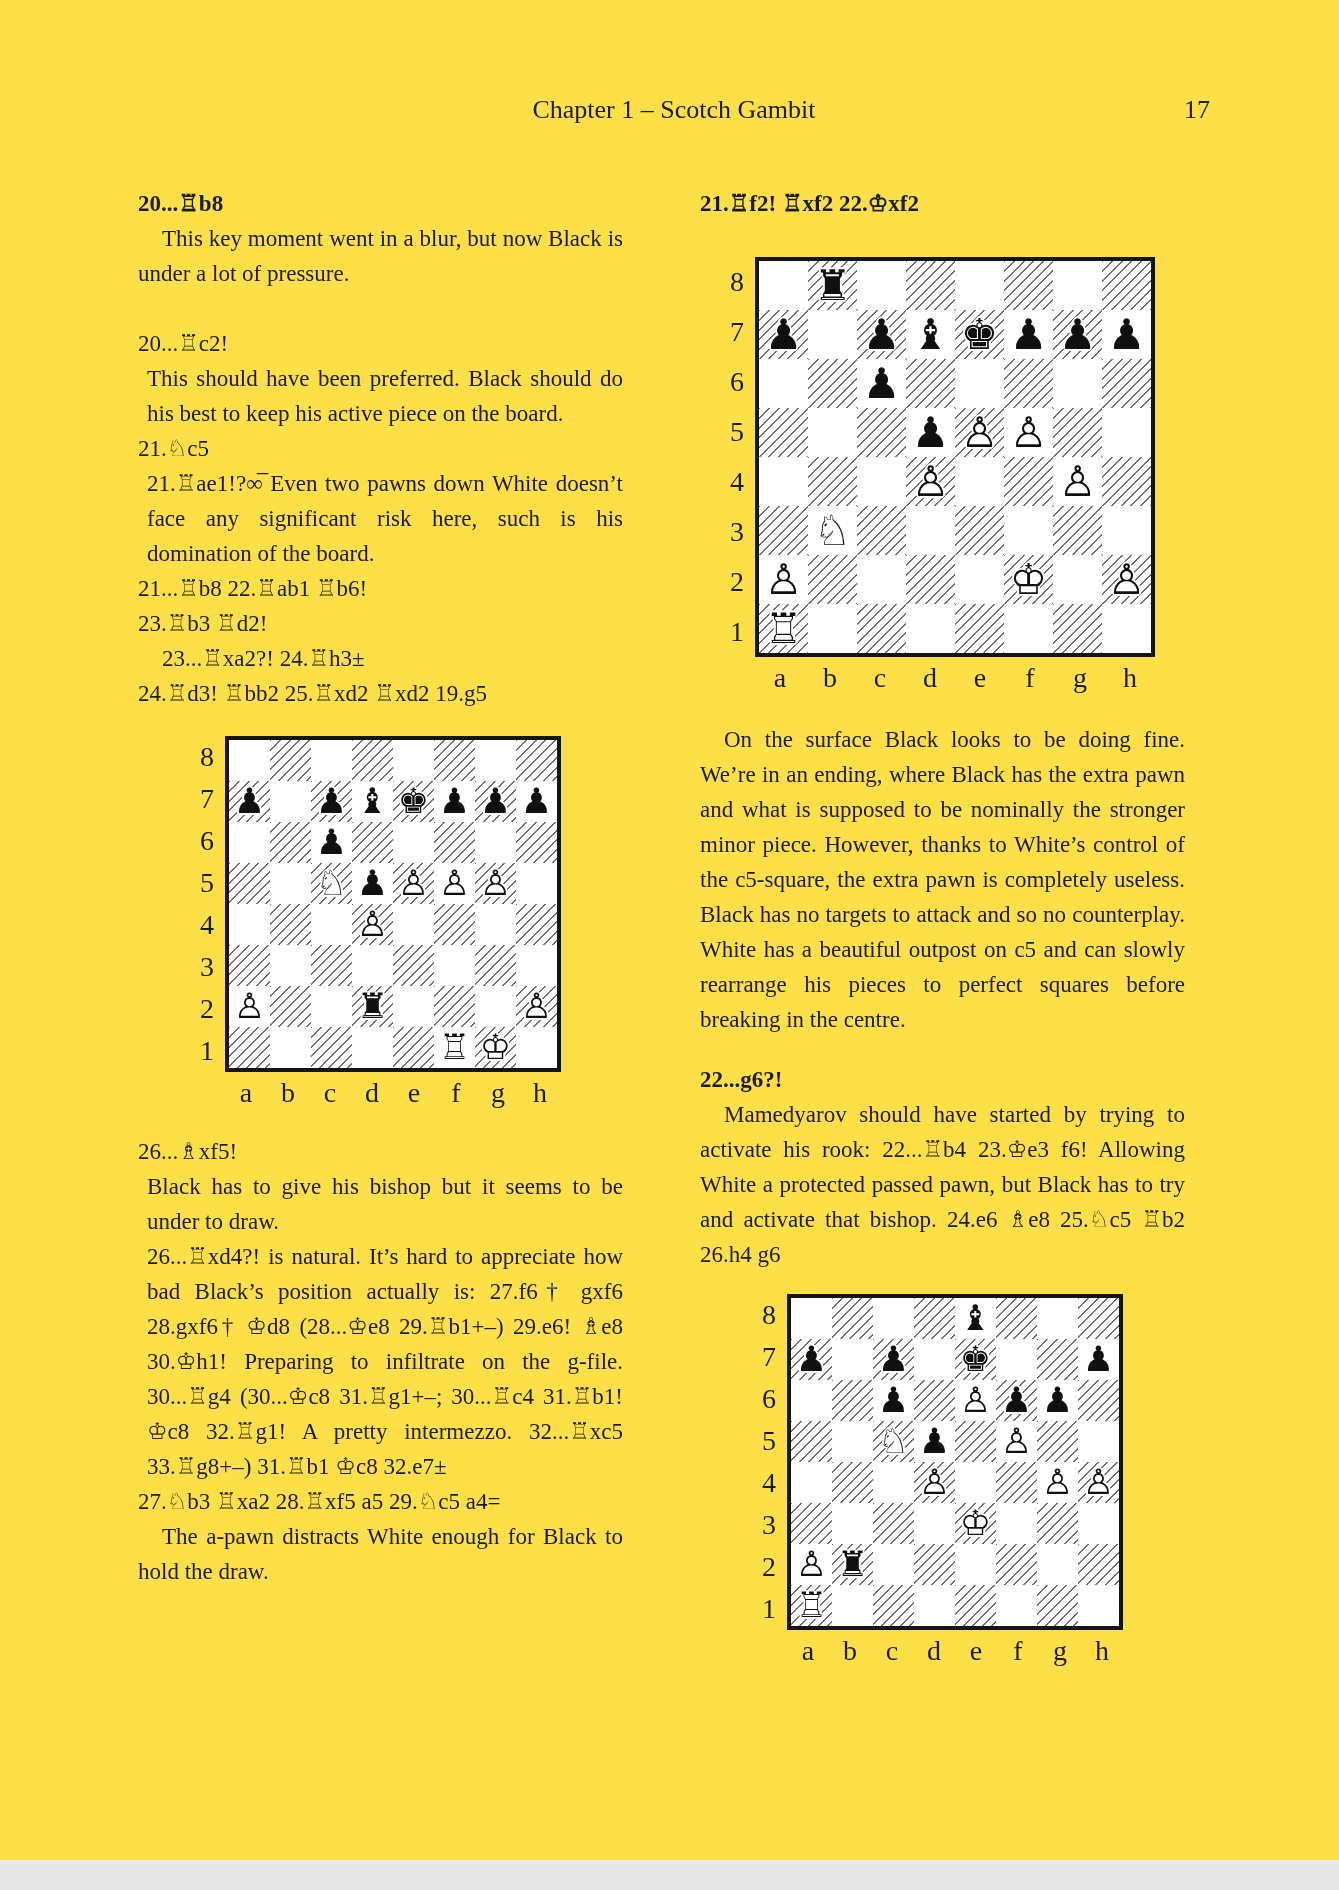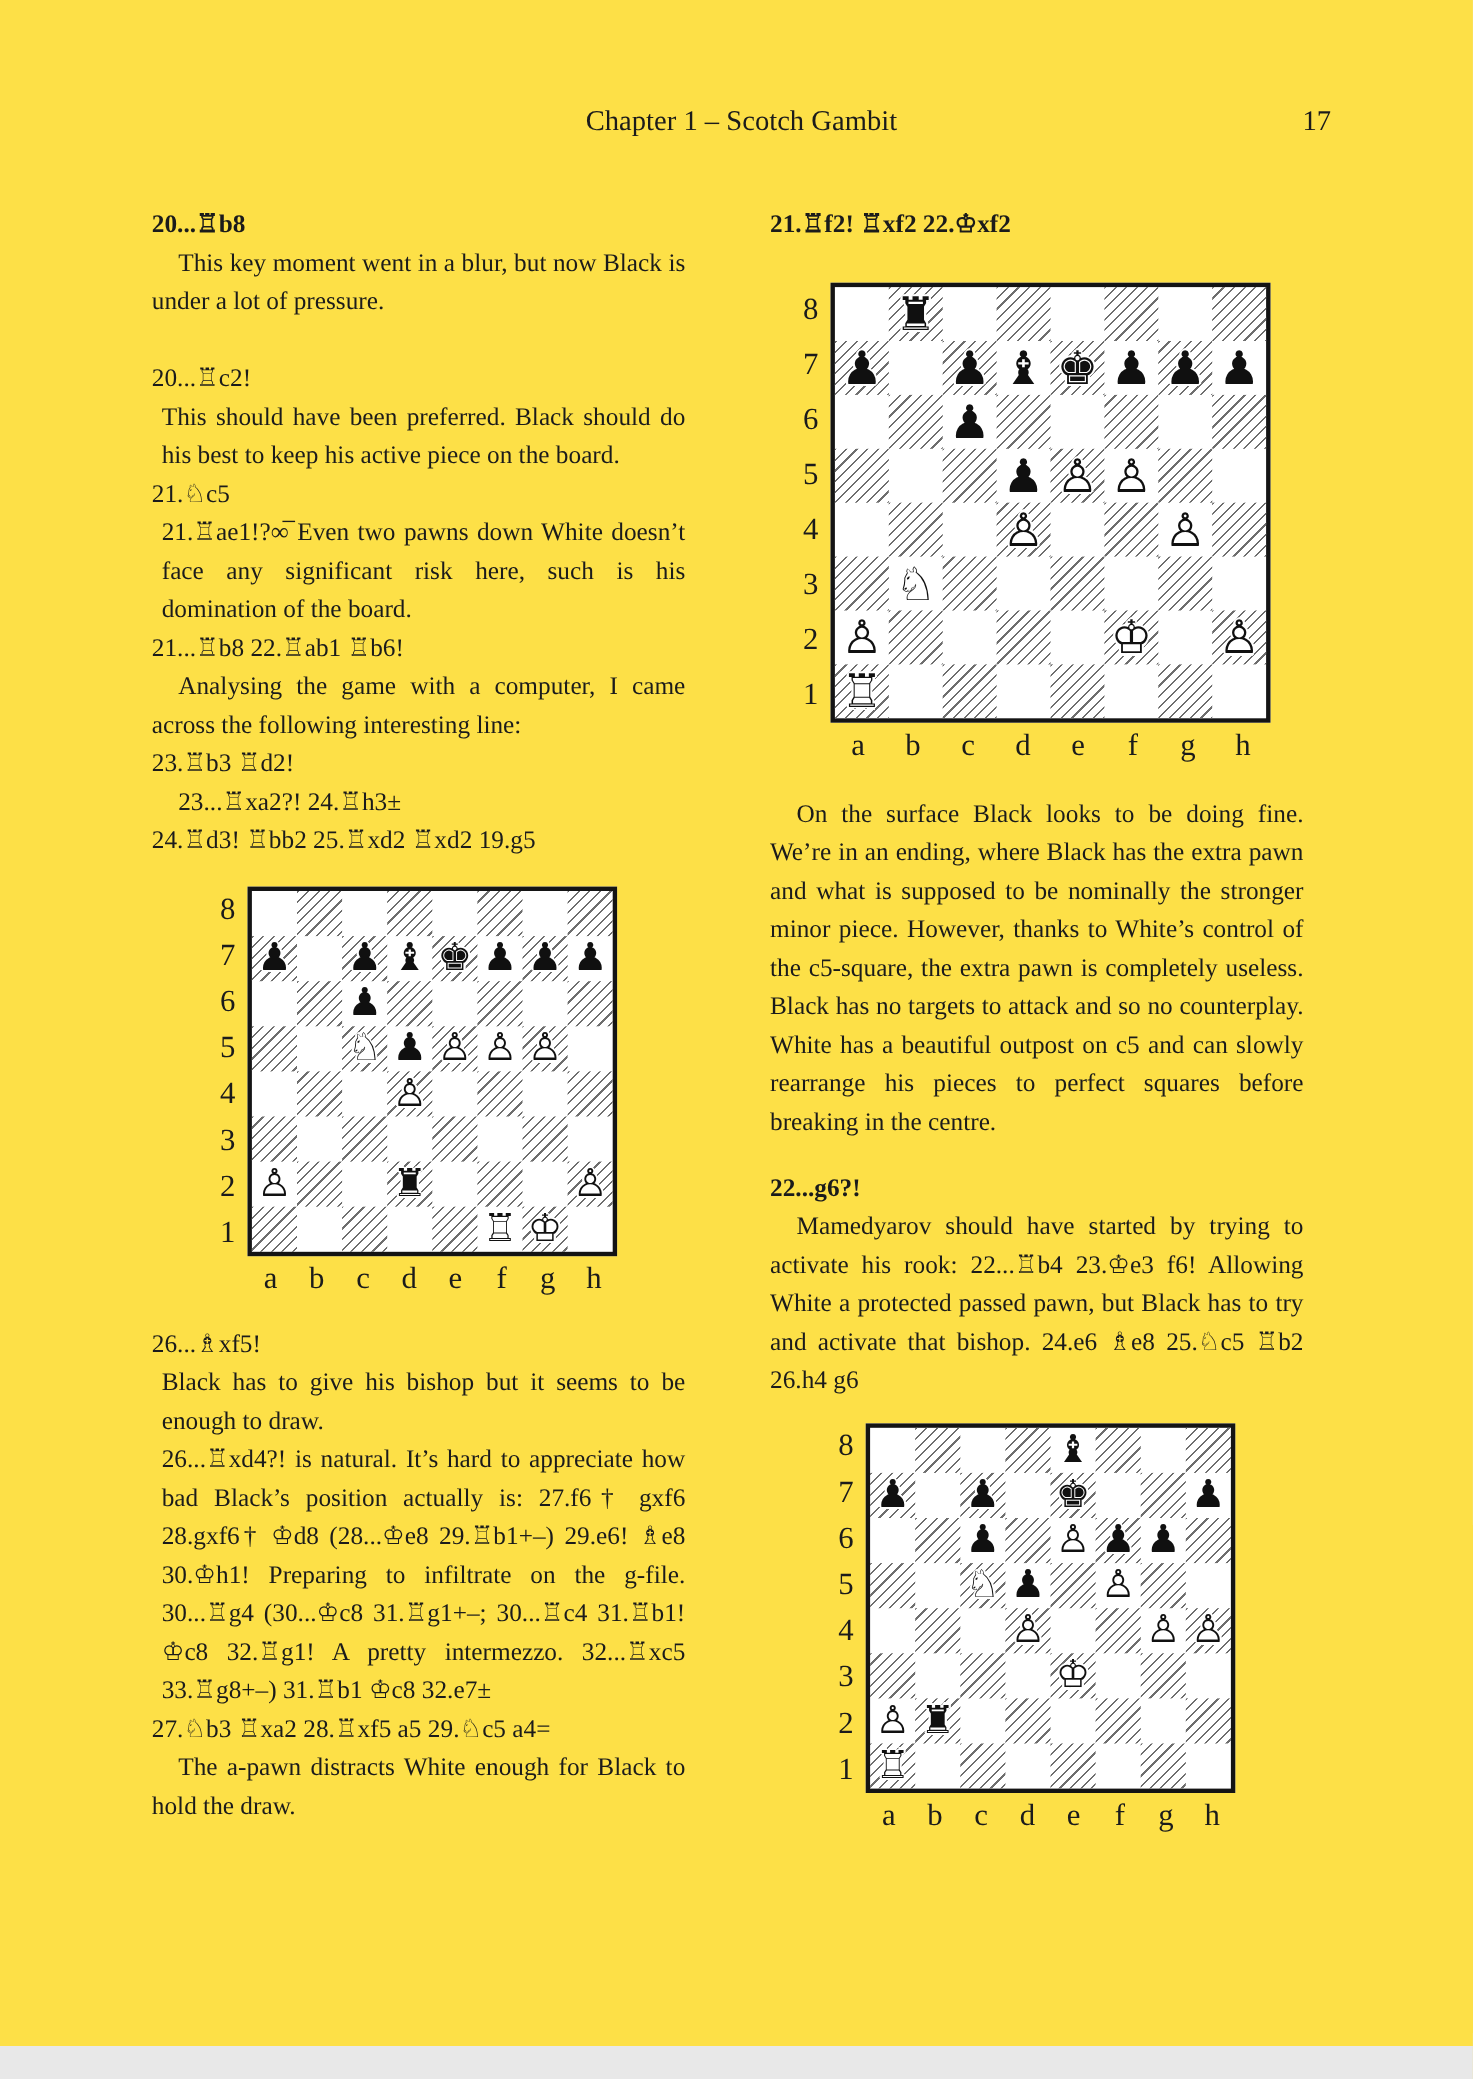--- a/index.html
+++ b/index.html
@@ -59,21 +59,20 @@
   </div>
 
   <div class="col left">
     <p class="h">20...♖b8</p>
     <p class="body">This key moment went in a blur, but now Black is under a lot of pressure.</p>
     <p class="moves mt35">20...♖c2!</p>
     <p class="varbody">This should have been preferred. Black should do his best to keep his active piece on the board.</p>
     <p class="moves">21.♘c5</p>
     <p class="varbody">21.♖ae1!?∞̅ Even two pawns down White doesn’t face any significant risk here, such is his domination of the board.</p>
     <p class="moves">21...♖b8 22.♖ab1 ♖b6!</p>
-    <p class="body">Analysing the game with a computer, I came across the following interesting line:</p>
     <p class="moves">23.♖b3 ♖d2!</p>
     <p class="varmoves">23...♖xa2?! 24.♖h3±</p>
     <p class="moves">24.♖d3! ♖bb2 25.♖xd2 ♖xd2 19.g5</p>
     <div class="diagram">
         <div class="dwrap">
           <div class="ranks">
             <span>8</span>
             <span>7</span>
             <span>6</span>
             <span>5</span>
@@ -240,21 +239,21 @@
             <span>c</span>
             <span>d</span>
             <span>e</span>
             <span>f</span>
             <span>g</span>
             <span>h</span>
           </div>
         </div>
       </div>
     <p class="moves">26...♗xf5!</p>
-    <p class="varbody">Black has to give his bishop but it seems to be enough to draw.</p>
+    <p class="varbody">Black has to give his bishop but it seems to be under to draw.</p>
     <p class="varbody">26...♖xd4?! is natural. It’s hard to appreciate how bad Black’s position actually is: 27.f6† gxf6 28.gxf6† ♔d8 (28...♔e8 29.♖b1+–) 29.e6! ♗e8 30.♔h1! Preparing to infiltrate on the g-file. 30...♖g4 (30...♔c8 31.♖g1+–; 30...♖c4 31.♖b1! ♔c8 32.♖g1! A pretty intermezzo. 32...♖xc5 33.♖g8+–) 31.♖b1 ♔c8 32.e7±</p>
     <p class="moves">27.♘b3 ♖xa2 28.♖xf5 a5 29.♘c5 a4=</p>
     <p class="body">The a-pawn distracts White enough for Black to hold the draw.</p>
   </div>
 
   <div class="col right">
     <p class="h">21.♖f2! ♖xf2 22.♔xf2</p>
     <div class="diagram big">
         <div class="dwrap">
           <div class="ranks">

